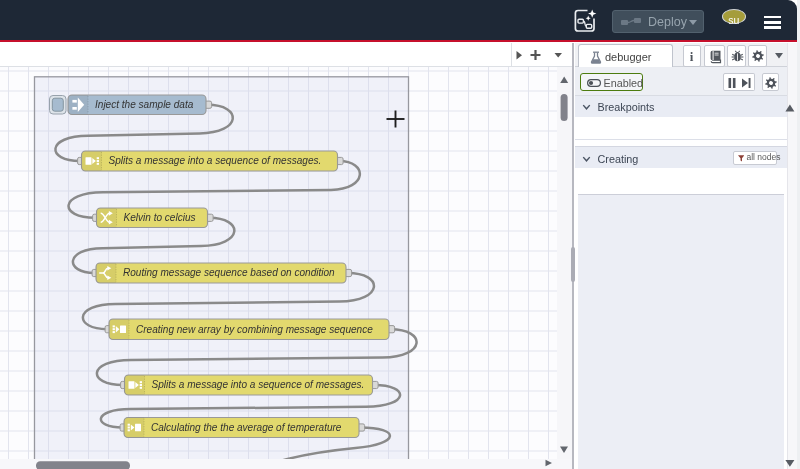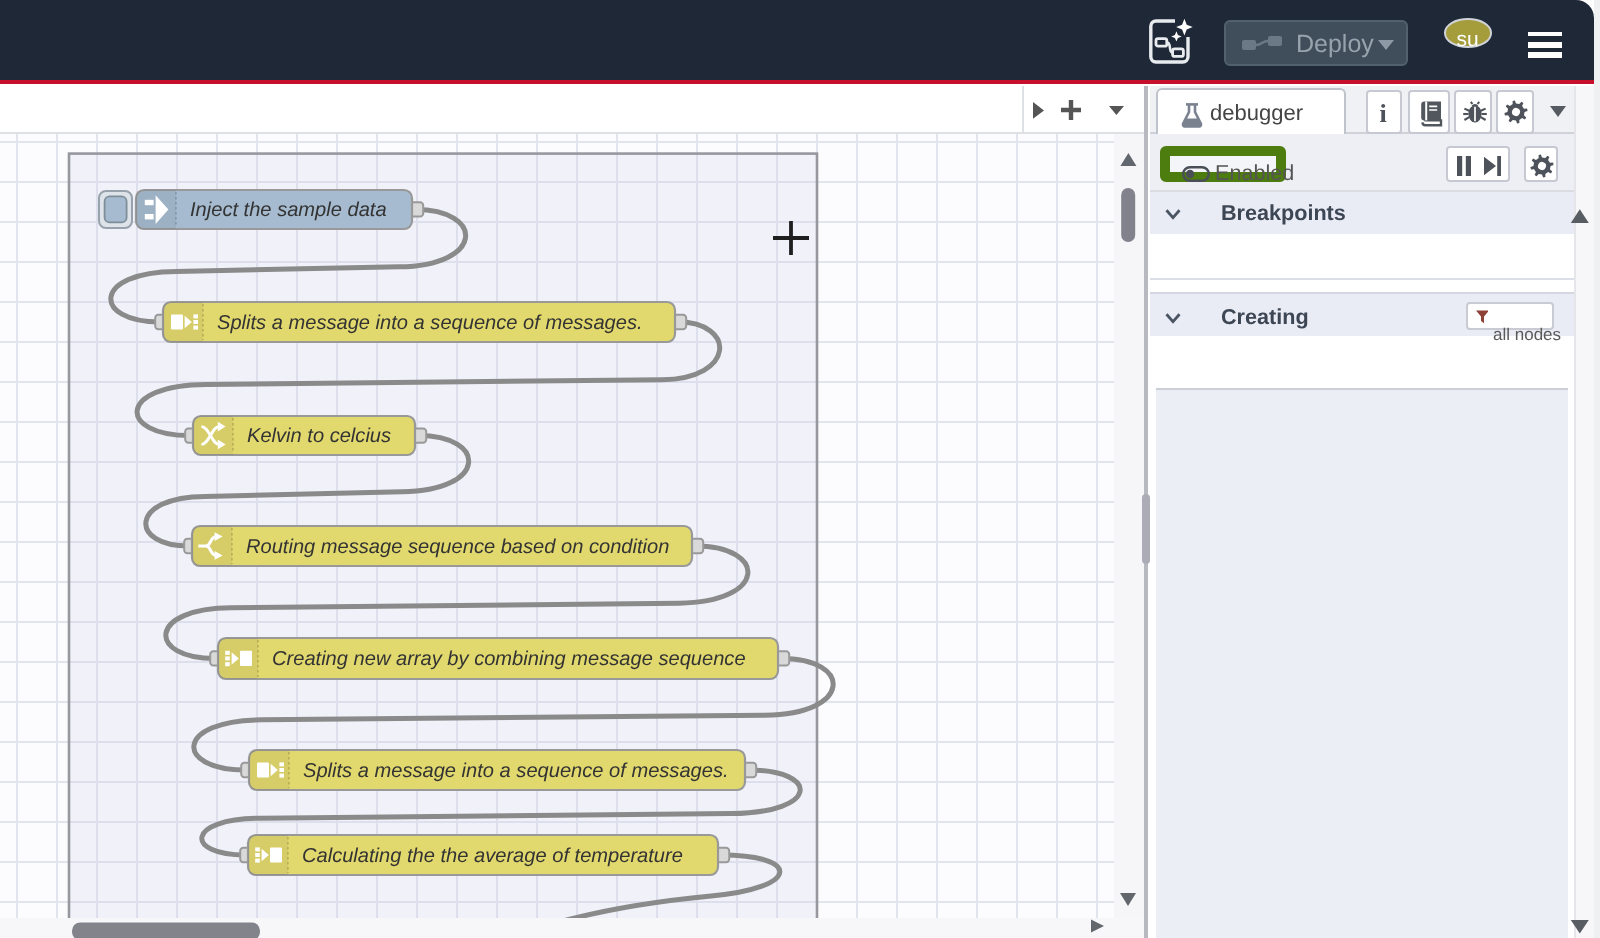--- a/index.html
+++ b/index.html
@@ -15,21 +15,21 @@
      background-image:linear-gradient(to right,#e2e4ee 1px,transparent 1px),linear-gradient(to bottom,#e2e4ee 1px,transparent 1px);
      background-size:20px 20px; background-position:8px 3.5px; }
   #canbottom { left:0; top:459px; width:572px; height:10px; background:#f7f7fa; }
   #vscroll { left:557px; top:66.5px; width:15px; height:392.5px; background:#f6f6f9; }
   #divider { left:572.2px; top:42.5px; width:1.8px; height:426.5px; background:#b7b8c0; }
   #sidebar { left:575px; top:42.5px; width:212px; height:426.5px; background:#fff; }
   #sbscroll { left:787px; top:42.5px; width:10px; height:426.5px; background:#f7f7f9; border-left:1px solid #e5e5ea; }
   #sbright { left:797px; top:0px; width:3px; height:469px; background:#eef0f2; }
   .sbbtn { background:#fff; border:1px solid #c6c9d1; border-radius:2px; }
   .hdrband { background:#e9ecf4; }
-  .sectitle { font-weight:bold; font-size:10.8px; color:#3d4654;margin-left:13px; }
+  .sectitle { font-weight:normal; font-size:10.8px; color:#3d4654; }
 </style>
 </head>
 <body>
 <div id="app">
   <div id="canvas" class="abs"></div>
   <svg class="abs" style="left:0;top:66.5px" width="572" height="393" viewBox="0 0 572 393">
   <rect x="34.5" y="9.8" width="374" height="383" fill="rgba(207,213,238,0.28)" stroke="#97989f" stroke-width="1.3"></rect>
 <g fill="none" stroke="#8a8a8a" stroke-width="2.5">
         <path d="M207.5,37.8 C242.5,37.8 242.5,65.9 199.5,66.4 L88.0,68.7 C46.0,68.9 46.0,94.0 80.0,94.0"></path>
         <path d="M339.0,94.0 C368.0,94.0 368.0,122.4 331.0,122.9 L103.0,125.2 C58.5,125.4 58.5,150.8 95.0,150.8"></path>
@@ -235,21 +235,21 @@
   <div class="abs sbbtn" style="left:173px;top:2px;width:18.5px;height:22px">
         <svg style="position:absolute;left:3.2px;top:4.5px" width="12" height="12" viewBox="-6 -6 12 12">
           <path d="M4.30,0.00 L5.77,0.55 L5.54,1.71 L3.97,1.65 L3.04,3.04 L3.70,4.47 L2.71,5.13 L1.65,3.97 L0.00,4.30 L-0.55,5.77 L-1.71,5.54 L-1.65,3.97 L-3.04,3.04 L-4.47,3.70 L-5.13,2.71 L-3.97,1.65 L-4.30,0.00 L-5.77,-0.55 L-5.54,-1.71 L-3.97,-1.65 L-3.04,-3.04 L-3.70,-4.47 L-2.71,-5.13 L-1.65,-3.97 L-0.00,-4.30 L0.55,-5.77 L1.71,-5.54 L1.65,-3.97 L3.04,-3.04 L4.47,-3.70 L5.13,-2.71 L3.97,-1.65 Z M2.00,0 A2.00,2.00 0 1 0 -2.00,0 A2.00,2.00 0 1 0 2.00,0 Z" fill="#4e535b" fill-rule="evenodd" transform="rotate(22.5)"></path>
         </svg>
       </div>
   <svg class="abs" style="left:200px;top:10.5px" width="8" height="5.5" viewBox="0 0 8 5.5">
         <path d="M0,0 L8,0 L4,5.5 Z" fill="#565b62"></path>
       </svg>
 
   <div class="abs" style="left:0;top:24.5px;width:212px;height:28.5px;background:#edeff4;border-bottom:1px solid #d9dce3"></div>
-  <div class="abs" style="left:5px;top:30.5px;width:63px;height:18px;background:#f4f5f8;border:5px solid #4d7c0f;border-radius:3px">
+  <div class="abs" style="left:5px;top:30.5px;width:63px;height:18px;background:#f4f5f8;border:1px solid #4d7c0f;border-radius:3px">
     <svg style="position:absolute;left:6px;top:4.5px" width="14" height="8" viewBox="0 0 14 8">
           <rect x="0.6" y="0.6" width="12.8" height="6.8" rx="3.4" fill="none" stroke="#4a4f57" stroke-width="1.2"></rect>
           <circle cx="4" cy="4" r="2.1" fill="#4a4f57"></circle>
         </svg>
     <span style="position:absolute;left:22.5px;top:2.8px;font-size:10.8px;color:#555">Enabled</span>
   </div>
   <div class="abs sbbtn" style="left:148px;top:30.5px;width:16px;height:18px;border-radius:2px 0 0 2px">
     <svg style="position:absolute;left:4px;top:4px" width="8" height="10" viewBox="0 0 8 10">
           <rect x="0.5" y="0" width="2.6" height="10" fill="#4e535b"></rect>
           <rect x="4.9" y="0" width="2.6" height="10" fill="#4e535b"></rect>
@@ -277,21 +277,21 @@
 
   <div class="abs hdrband" style="left:0;top:103.5px;width:212px;height:21.5px;border-top:1px solid #d4d7e1">
     <svg style="position:absolute;left:7px;top:8.5px" width="9" height="6.5" viewBox="0 0 9 7">
           <path d="M1,1.2 L4.5,5.2 L8,1.2" fill="none" stroke="#4a5463" stroke-width="1.5"></path>
         </svg>
     <span class="sectitle" style="position:absolute;left:22.5px;top:5.5px">Creating</span>
     <div style="position:absolute;left:158px;top:3.5px;width:44px;height:14.5px;background:#fff;border:1px solid #c8cbd3;border-radius:2px;white-space:nowrap">
       <svg style="position:absolute;left:3.5px;top:3.5px" width="6.5" height="7" viewBox="0 0 7 7">
             <path d="M0,0 L7,0 L4.3,3.2 L4.3,6.8 L2.7,5.6 L2.7,3.2 Z" fill="#8d4137"></path>
           </svg>
-      <span style="position:absolute;left:12.5px;top:10px;font-size:8.5px;color:#5a5a5a">all nodes</span>
+      <span style="position:absolute;left:12.5px;top:0;font-size:8.5px;color:#5a5a5a">all nodes</span>
     </div>
   </div>
 
   <div class="abs" style="left:2.5px;top:151.5px;width:206.5px;height:275px;background:#eceef5;border-top:1px solid #ccced8"></div>
 </div>
 
 <div class="abs" id="sbscroll"></div>
 <svg class="abs" style="left:785px;top:42.5px" width="11" height="426" viewBox="0 0 11 426">
   <path d="M0.4,68.5 L9.4,68.5 L4.9,61.6 Z" fill="#585c63"></path>
   <path d="M0.4,417 L9.4,417 L4.9,423.8 Z" fill="#585c63"></path>

